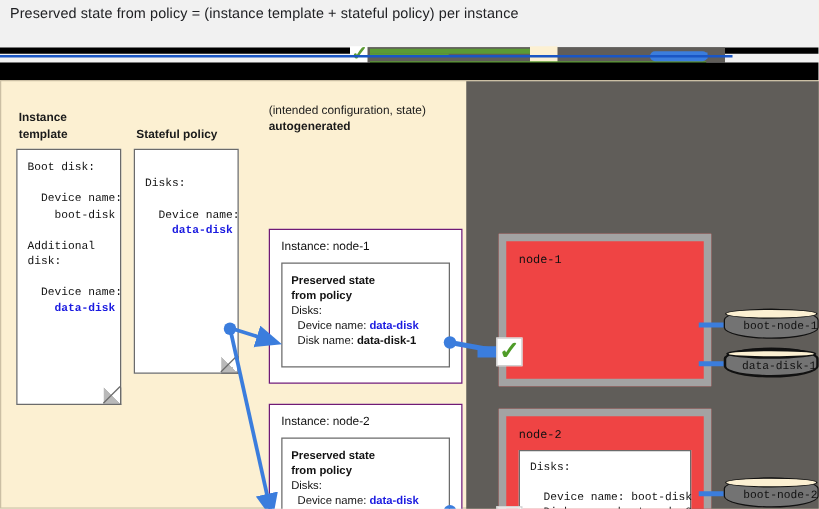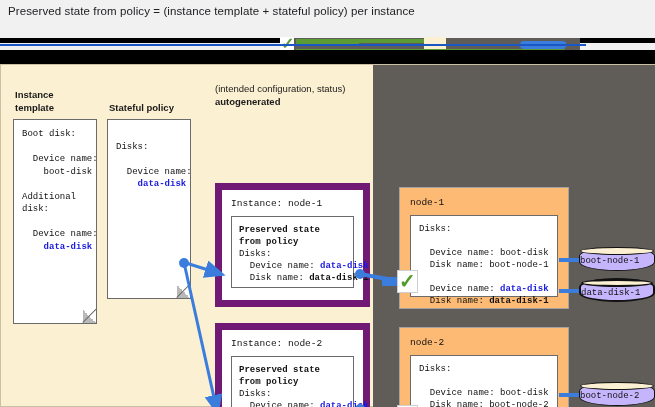--- a/index.html
+++ b/index.html
@@ -78,54 +78,54 @@
   }
   .doc-body{padding:8px 8px 0 8px;white-space:pre;}
 
   #doc-instance-template{left:12px;top:54px;width:84px;height:205px;}
   #doc-stateful-policy{left:106px;top:54px;width:84px;height:180px;}
   .b{font-weight:bold;}
   .blue{color:#1a1ae0;font-weight:bold;}
 
   
   .inst-box{
-    position:absolute;background:#fff;border:7px solid #701a75;
-    box-sizing:border-box;
-    font-family:Liberation Mono, monospace;font-size:9px;color:#111;
+    position:absolute;background:#fff;border:1px solid #701a75;
+    box-sizing:border-box;
+    font-family:Liberation Sans, sans-serif;font-size:9px;color:#111;
   }
   #inst-node-1{left:214px;top:118px;width:155px;height:124px;}
   #inst-node-2{left:214px;top:258px;width:155px;height:124px;}
   .inst-title{position:absolute;left:9px;top:8px;font-size:9.5px;white-space:pre;}
   .inner-box{
     position:absolute;left:9px;top:26px;right:9px;bottom:12px;
     border:1px solid #6b6b6b;background:#fff;box-sizing:border-box;
     padding:7px 7px 0 7px;white-space:pre;line-height:12px;font-size:9px;
   }
 
   
   .node-box{
-    position:absolute;background:#fdba74;border:1px solid #a3a3a3;
+    position:absolute;background:#ef4444;border:6px solid #a3a3a3;
     box-sizing:border-box;font-family:"Liberation Mono",monospace;
   }
   #node-box-1{left:398px;top:122px;width:170px;height:122px;}
   #node-box-2{left:398px;top:262px;width:170px;height:122px;}
   .node-title{position:absolute;left:10px;top:9px;font-size:9.5px;color:#111;white-space:pre;}
   .node-inner{
     position:absolute;left:10px;top:27px;right:10px;bottom:11px;
     border:1px solid #6b6b6b;background:#fff;box-sizing:border-box;
     padding:7px 0 0 8px;white-space:pre;font-size:9px;line-height:12px;color:#111;
   }
 
   
   .disk{
     position:absolute;width:76px;height:24px;
-    background:#c4b5fd;border:1px solid #111;
+    background:#737373;border:1px solid #111;
     border-radius:38px/9px;box-sizing:border-box;
     font-family:"Liberation Mono",monospace;font-size:9px;color:#111;
-    text-align:left;line-height:26px;
+    text-align:right;line-height:26px;
   }
   .disk .lid{
     position:absolute;left:0;top:-1px;width:74px;height:8px;
     border:1px solid #111;border-radius:37px/4px;
     background:#fcf0d2;box-sizing:border-box;
   }
   .disk span{position:relative;z-index:2;}
   .disk.thick{border-width:2px;}
   .disk.thick .lid{border-width:2px;width:72px;}
   #disk-boot-1{left:578px;top:182px;}
@@ -184,21 +184,21 @@
     <div class="gray-panel">
       
       
       
     </div>
 
     <div class="col-head" id="hd-instance-template" style="white-space:pre-line">Instance
 template</div>
     <div class="col-head" id="hd-stateful-policy">Stateful policy</div>
     <div class="col-head" id="hd-managed">
-      <div class="reg" style="font-weight:normal">(intended configuration, status)</div>
+      <div class="reg" style="font-weight:normal">(intended configuration, state)</div>
       <div>autogenerated</div>
     </div>
 
     <div class="doc" id="doc-instance-template">
       <div class="doc-body"><span>Boot disk:
 
   Device name:
     boot-disk
 
 Additional
@@ -231,27 +231,20 @@
       <div class="inst-title">Instance: node-2</div>
       <div class="inner-box"><span class="b">Preserved state
 from policy</span>
 <span>Disks:</span>
 <span>  Device name: </span><span class="blue">data-disk</span>
 </div>
     </div>
 
     <div class="node-box" id="node-box-1">
       <div class="node-title">node-1</div>
-      <div class="node-inner"><span>Disks:</span>
-
-<span>  Device name: boot-disk</span>
-<span>  Disk name: boot-node-1</span>
-
-<span>  Device name: </span><span class="blue">data-disk</span>
-<span>  Disk name: </span><span class="b">data-disk-1</span></div>
     </div>
 
     <div class="node-box" id="node-box-2">
       <div class="node-title">node-2</div>
       <div class="node-inner"><span>Disks:</span>
 
 <span>  Device name: boot-disk</span>
 <span>  Disk name: boot-node-2</span>
 
 

